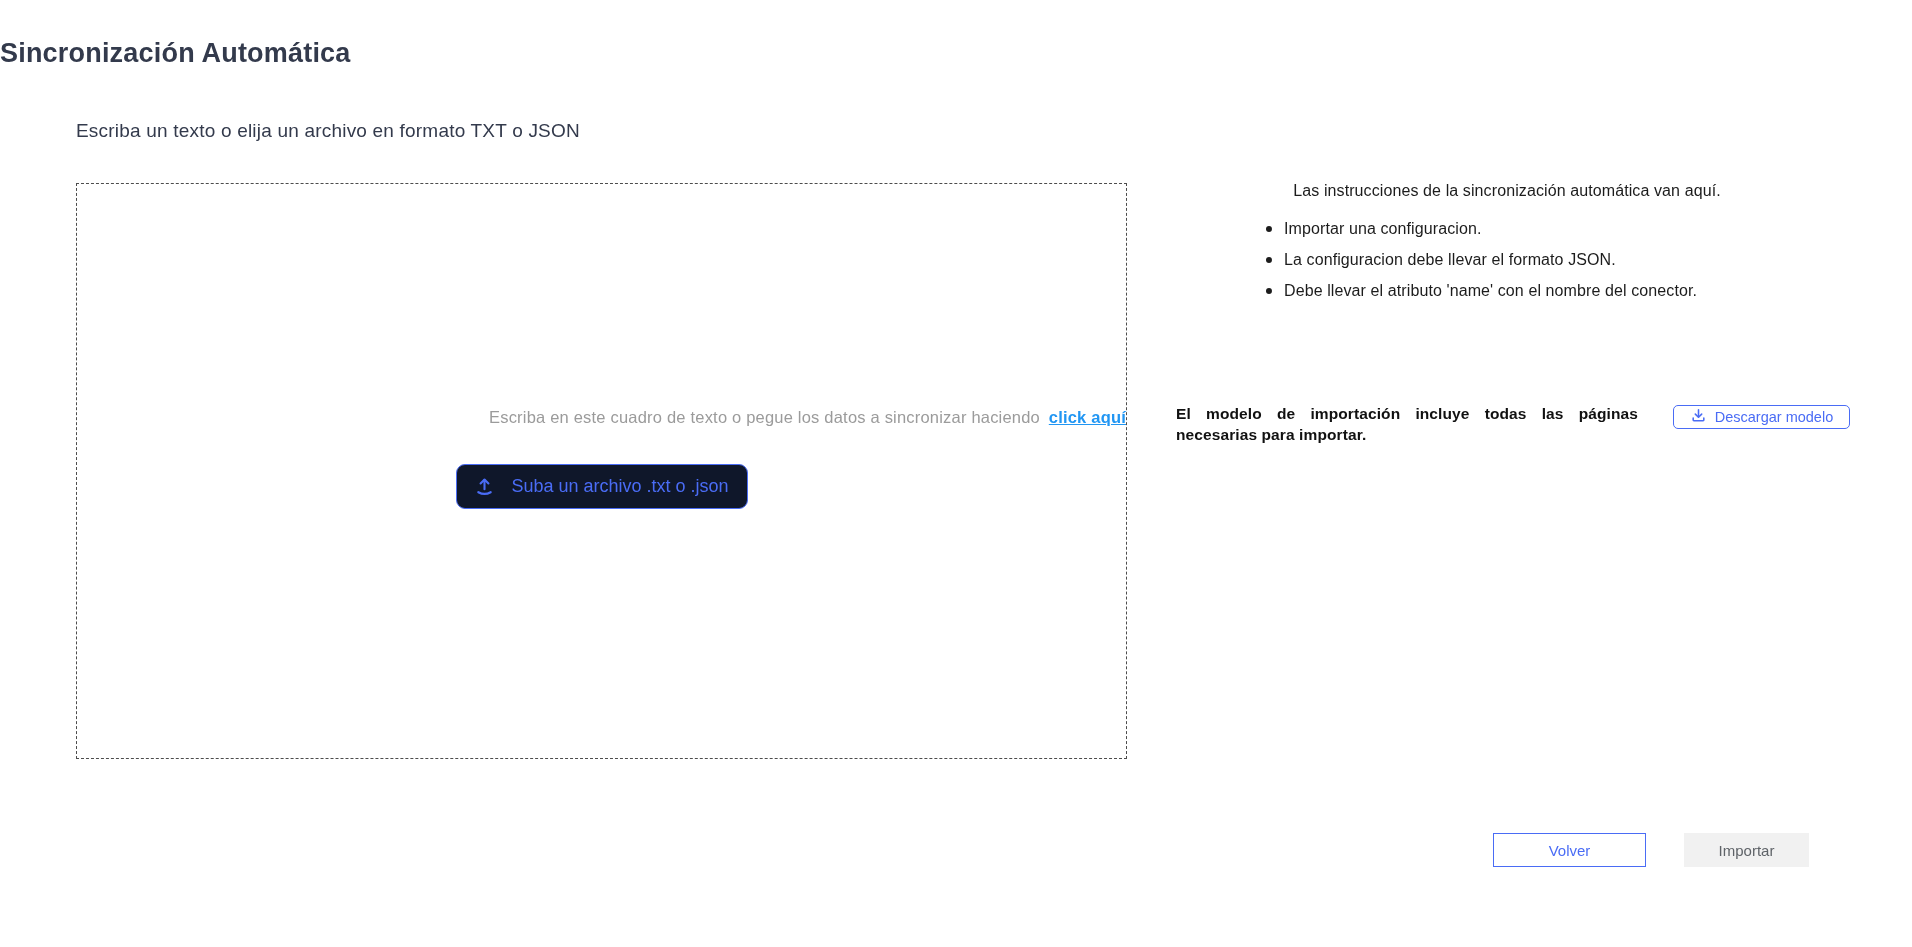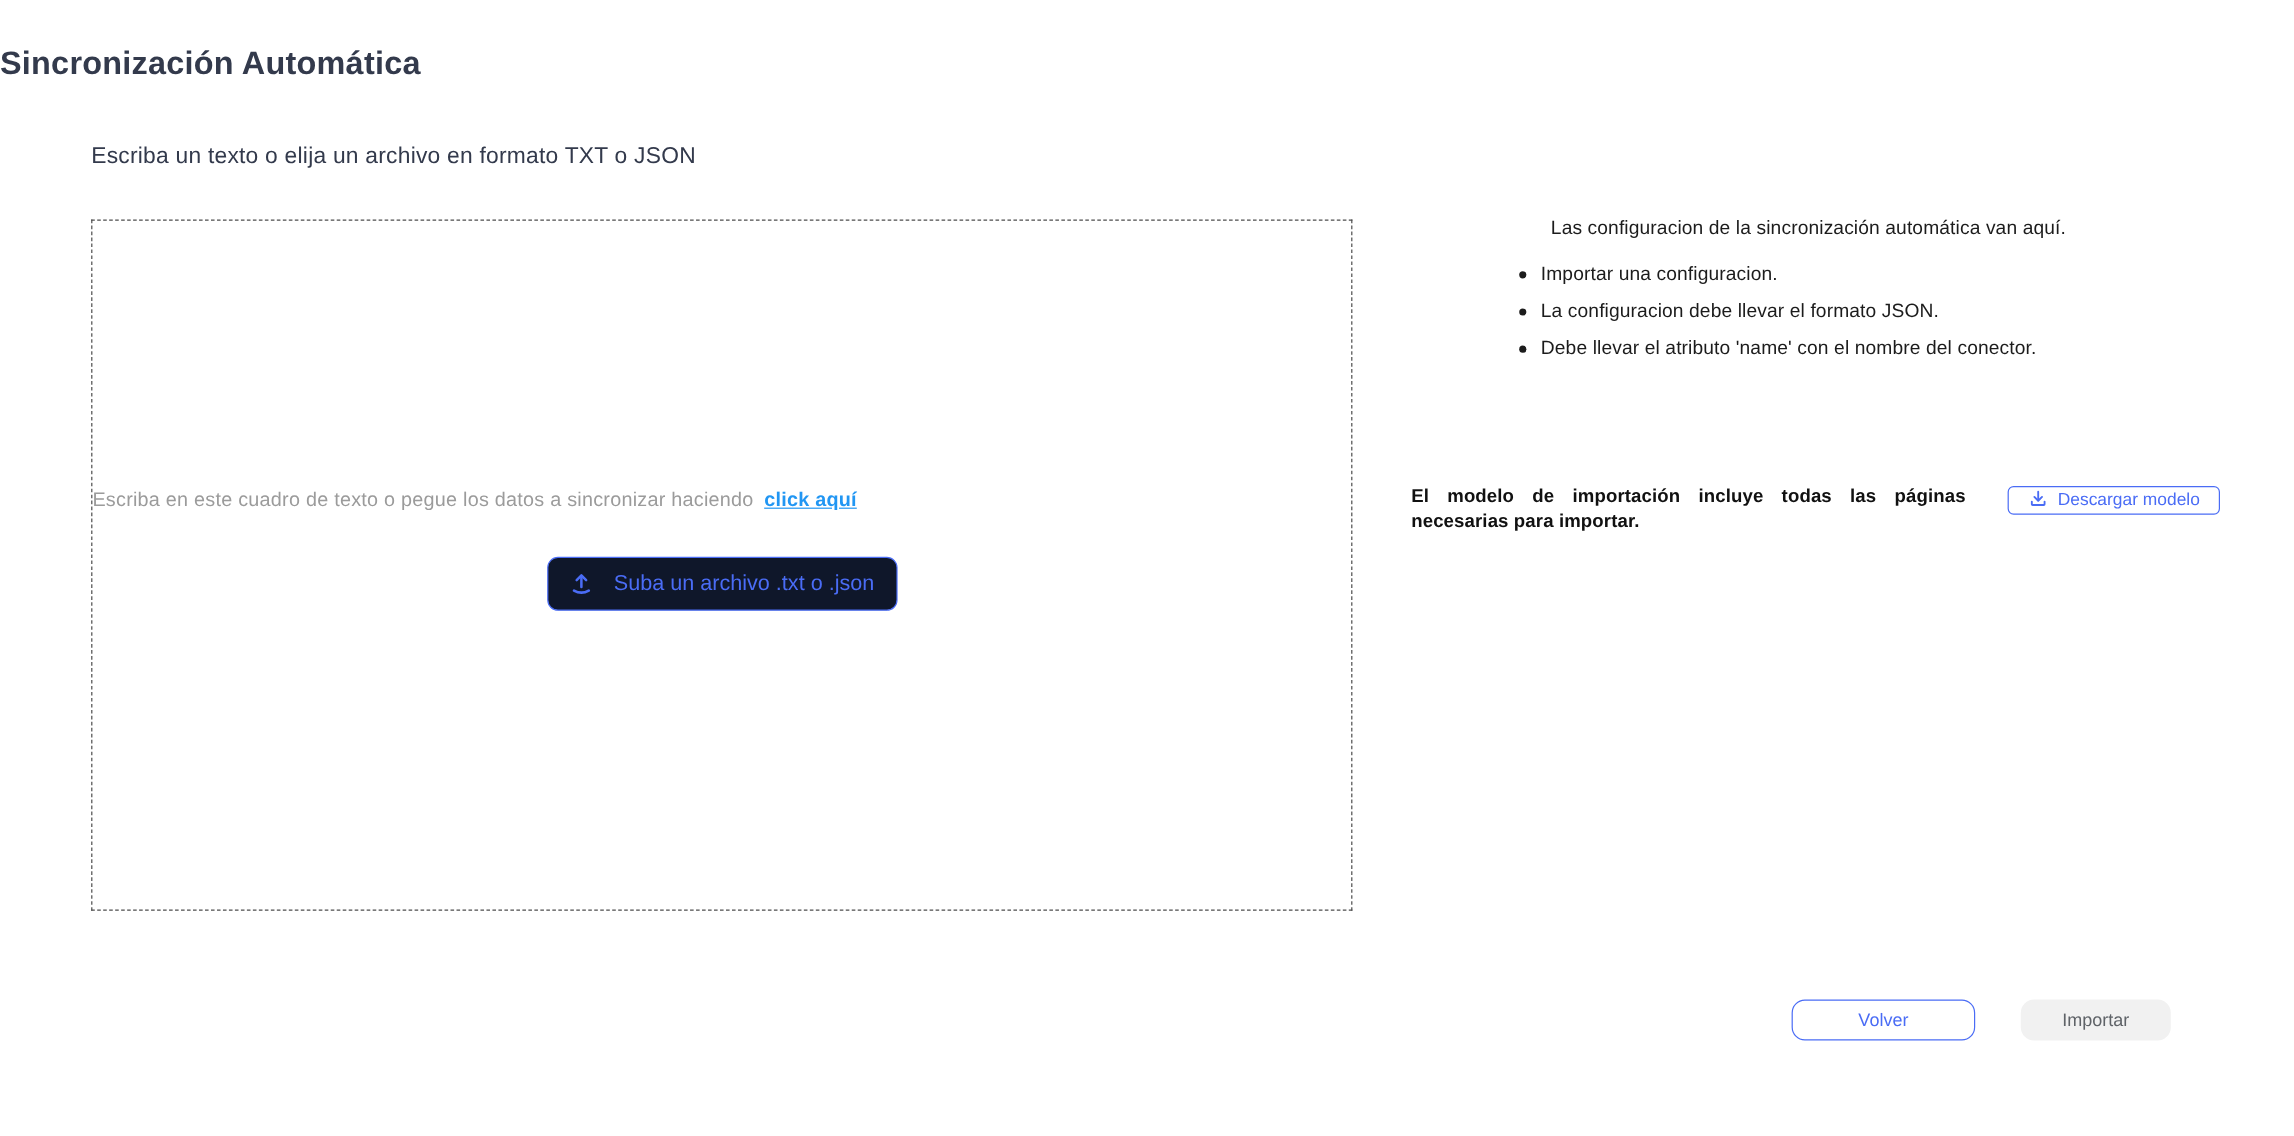--- a/index.html
+++ b/index.html
@@ -31,21 +31,21 @@
     position: absolute;
     left: 76px; top: 183px;
     width: 1051px; height: 576px;
     border: 1px dashed #4d4d4d;
     background: #ffffff;
   }
   .dropzone-hint {
     position: absolute;
     top: 224px; left: 0;
     width: 100%;
-    text-align: left;
+    text-align: right;
     font-size: 16.5px;
     color: #9b9b9b;
     letter-spacing: 0.2px;
   }
   .dropzone-hint a {
     color: #2196f3;
     font-weight: 600;
     text-decoration: underline;
     cursor: pointer;
     margin-left: 4px;
@@ -124,21 +124,21 @@
     display: flex;
     align-items: center;
     justify-content: center;
     gap: 8px;
     cursor: pointer;
   }
   .footer-btn {
     position: absolute;
     top: 833px;
     height: 34px;
-    border-radius: 11px;
+    border-radius: 0;
     font-size: 15px;
     font-family: "Liberation Sans", sans-serif;
     display: flex;
     align-items: center;
     justify-content: center;
     cursor: pointer;
   }
   .back-btn {
     left: 1493px;
     width: 153px;
@@ -172,21 +172,21 @@
         <path d="M12 15 V4.5"></path>
         <path d="M7.5 8.5 L12 4 L16.5 8.5"></path>
         <path d="M5 18.5 Q12 22.5 19 18.5" stroke-width="2.6"></path>
       </svg>
     </span>
     <span>Suba un archivo .txt o .json</span>
   </button>
 </div>
 
 <div class="instructions">
-  <div class="instructions-title">Las configuracion de la sincronización automática van aquí.</div>
+  <div class="instructions-title">Las instrucciones de la sincronización automática van aquí.</div>
   <ul>
     <li>Importar una configuracion.</li>
     <li>La configuracion debe llevar el formato JSON.</li>
     <li>Debe llevar el atributo 'name' con el nombre del conector.</li>
   </ul>
 </div>
 
 <div class="model-desc">El modelo de importación incluye todas las páginas necesarias para importar.</div>
 
 <button class="download-btn">

